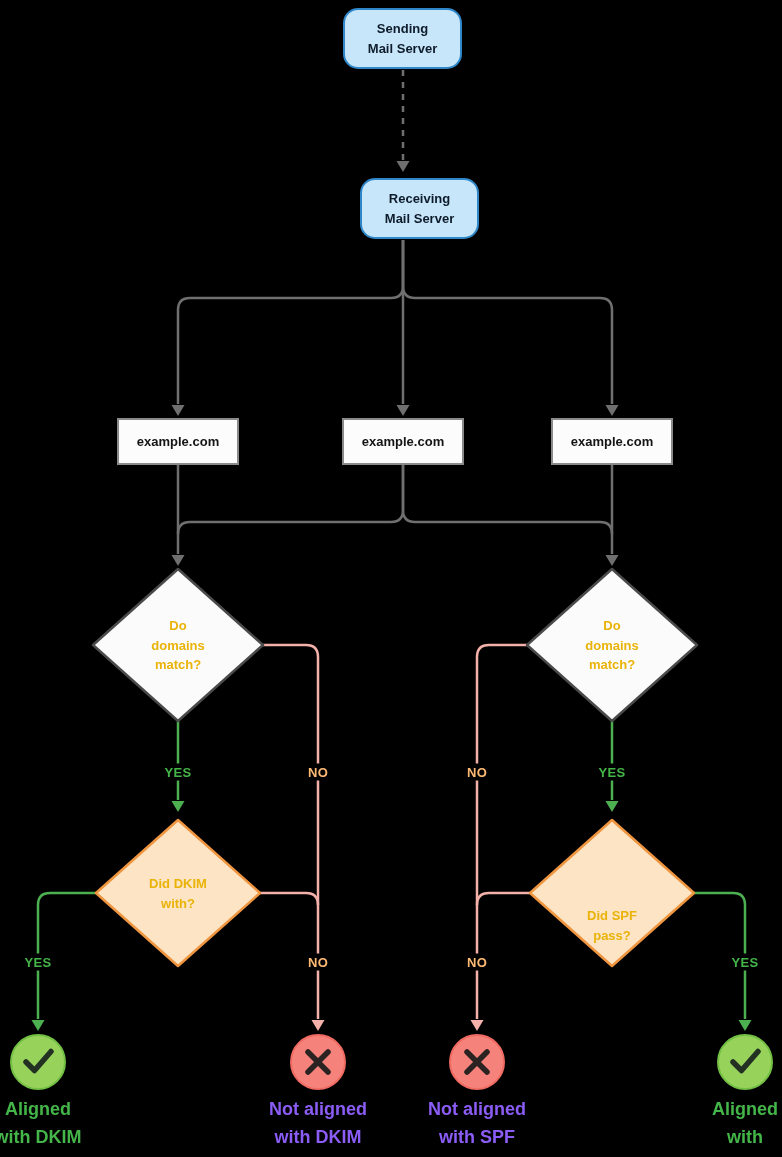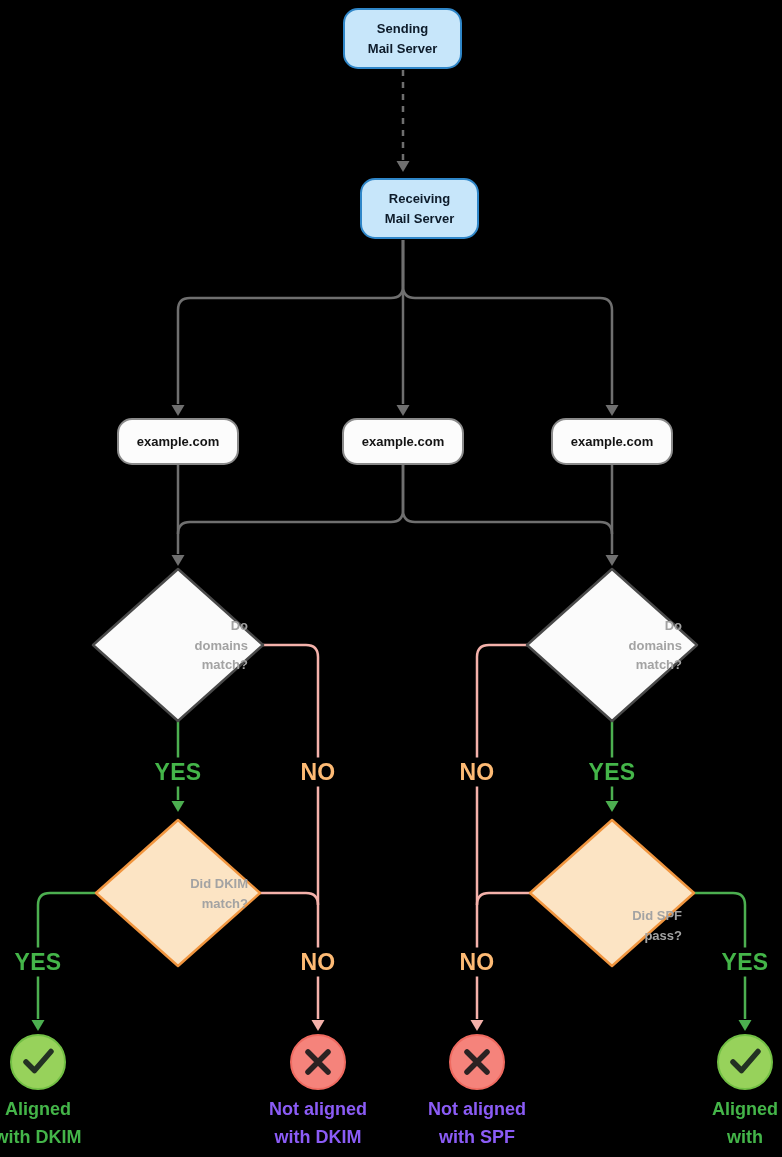--- a/index.html
+++ b/index.html
@@ -21,29 +21,29 @@
     position:absolute;display:flex;align-items:center;justify-content:center;
     text-align:center;font-weight:700;font-size:13px;line-height:1.5;
     white-space:pre-line;box-sizing:border-box;color:#141414;
   }
   .server{
     width:119px;height:61px;background:#c7e6fa;border:2.5px solid #2f86c8;
     border-radius:15px;color:#0d1b2a;
   }
   .domain{
     width:122px;height:47px;background:#fcfcfc;border:2.5px solid #8a8a8a;
-    border-radius:15px;
+    border-radius:0;
   }
   .diamond-label{
-    position:absolute;width:140px;text-align:right;font-weight:700;
-    font-size:13px;line-height:1.5;white-space:pre-line;color:#a3a3a3;
+    position:absolute;width:140px;text-align:center;font-weight:700;
+    font-size:13px;line-height:1.5;white-space:pre-line;color:#eab308;
   }
   .edge-label{
     position:absolute;transform:translate(-50%,-50%);background:#000;
-    padding:1px 6px;font-weight:800;font-size:23px;letter-spacing:.3px;
+    padding:1px 6px;font-weight:800;font-size:13px;letter-spacing:.3px;
   }
   .yes{color:#44b549;}
   .no{color:#fdba74;}
   .outcome{
     position:absolute;transform:translateX(-50%);text-align:center;
     font-weight:700;font-size:18px;line-height:1.55;white-space:pre-line;
   }
   .outcome.green{color:#44b549;}
   .outcome.red{color:#8b5cf6;}
 </style>
@@ -121,21 +121,21 @@
     <span>example.com</span>
   </div>
 
   <div class="diamond-label" style="left:108px;top:616px;">Do
 domains
 match?</div>
   <div class="diamond-label" style="left:542px;top:616px;">Do
 domains
 match?</div>
   <div class="diamond-label" style="left:108px;top:874px;">Did DKIM
-match?</div>
+with?</div>
   <div class="diamond-label" style="left:542px;top:874px;margin-top:32px;">Did SPF
 pass?</div>
 
   <span class="edge-label yes" style="left:178px;top:772px;">YES</span>
   <span class="edge-label no" style="left:318px;top:772px;">NO</span>
   <span class="edge-label no" style="left:477px;top:772px;">NO</span>
   <span class="edge-label yes" style="left:612px;top:772px;">YES</span>
 
   <span class="edge-label yes" style="left:38px;top:962px;">YES</span>
   <span class="edge-label no" style="left:318px;top:962px;">NO</span>

